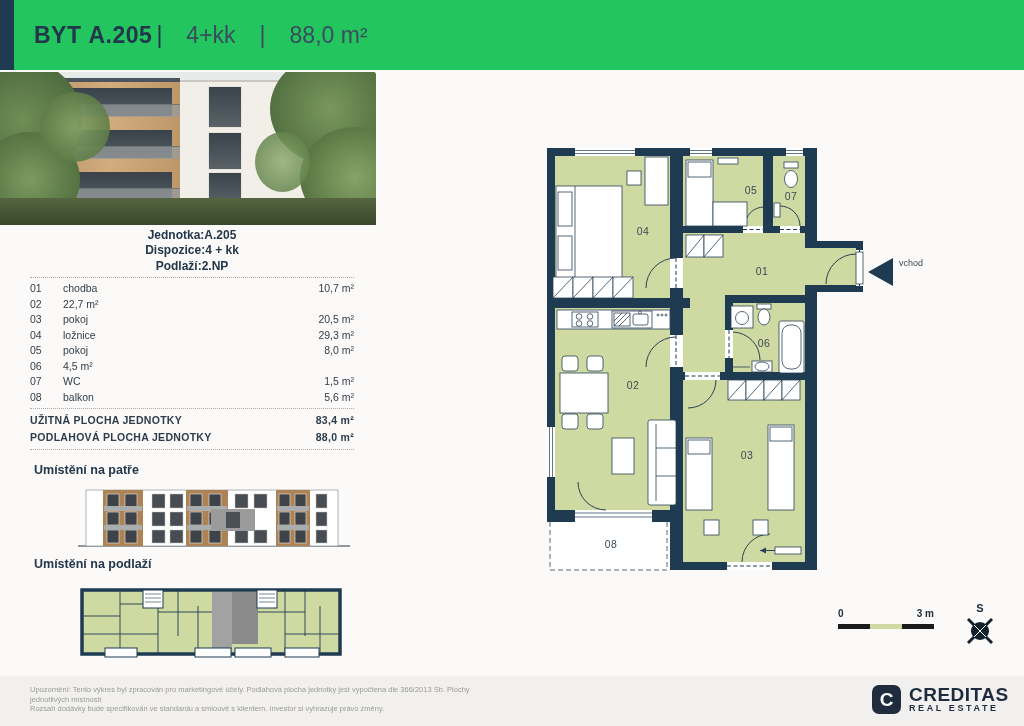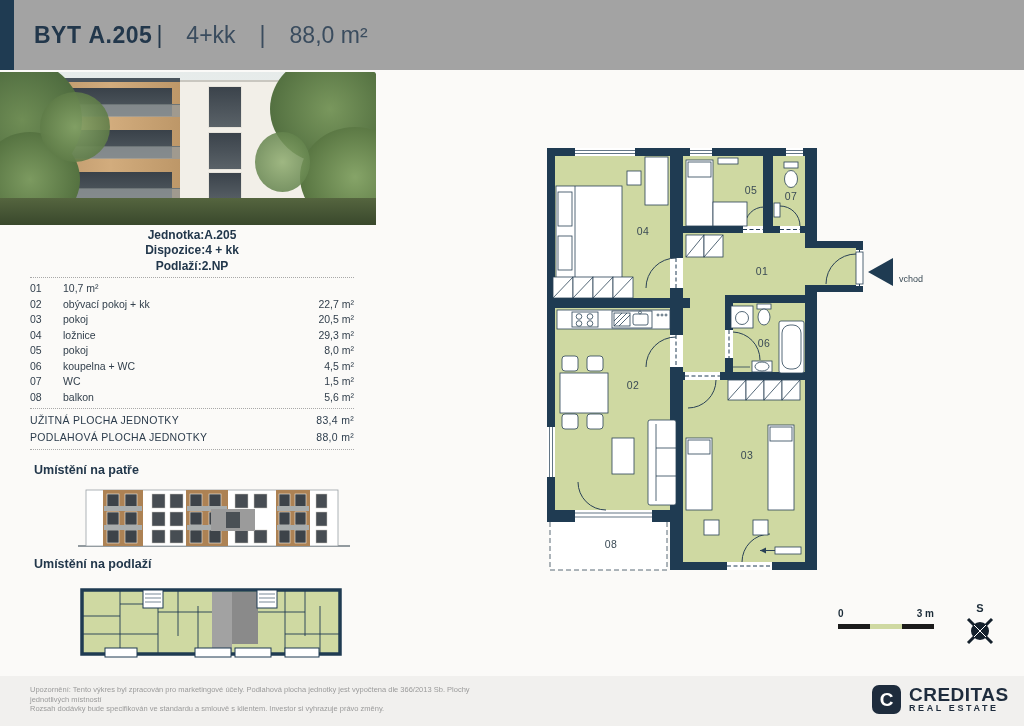--- a/index.html
+++ b/index.html
@@ -1,20 +1,20 @@
 <!DOCTYPE html>
 <html><head>
 <meta charset="utf-8">
 <style>
   html,body{margin:0;padding:0;}
   body{font-family:"Liberation Sans",sans-serif;background:#e9e9e9;}
   .page{position:relative;width:1024px;height:726px;background:#fbfaf8;overflow:hidden;}
 
   
-  .header{position:absolute;left:0;top:0;width:1024px;height:70px;background:#a3a3a3;}
+  .header{position:absolute;left:0;top:0;width:1024px;height:70px;background:#22c55e;}
   .corner-block{position:absolute;left:0;top:0;width:14px;height:70px;background:#1f3b52;}
   .header-title{position:absolute;left:34px;top:0;height:70px;display:flex;align-items:center;color:#22374b;font-size:23px;}
   .header-title .b{font-weight:700;letter-spacing:.5px;}
   .header-title .sp{margin-left:7px;}
   .header-title .pipe{font-weight:400;color:#22374b;margin:0 0 0 4px;}
   .header-title .g{margin-left:24px;font-weight:400;color:#3a4c5e;}
   .logo{position:absolute;right:0;top:0;height:70px;}
 
   
   .photo{position:absolute;left:0;top:72px;width:376px;height:153px;overflow:hidden;background:linear-gradient(#e6ebea,#f3f2ee 70%);}
@@ -29,27 +29,27 @@
   .trunk{position:absolute;width:3px;background:#6e604c;}
 
   
   .details{position:absolute;left:30px;top:227px;width:324px;color:#22374b;}
   .irow{display:flex;justify-content:center;align-items:center;height:15.5px;font-size:12px;font-weight:700;}
   .dot{border-top:1.5px dotted #a8a8a8;margin:3px 0;}
   .rrow{display:flex;align-items:center;height:15.5px;font-size:10.5px;color:#33404d;}
   .rnum{width:33px;}
   .rname{flex:1;}
   .rarea{}
-  .trow{display:flex;justify-content:space-between;align-items:center;height:17px;font-size:10.5px;color:#2c3c4c;letter-spacing:.3px;}
+  .trow{display:flex;justify-content:space-between;align-items:center;height:17px;font-size:10.5px;color:#2c3c4c;letter-spacing:.3px;font-weight:bold;}
 
   .sec-head{position:absolute;font-size:12.5px;font-weight:700;color:#22374b;}
 
   
   .plab{position:absolute;transform:translate(-50%,-50%);font-size:10.5px;color:#3a4a55;letter-spacing:.5px;}
-  .vchod-label{position:absolute;left:899px;top:274px;font-size:9px;color:#3a4a55;}
+  .vchod-label{position:absolute;left:899px;top:258px;font-size:9px;color:#3a4a55;}
 
   
   .scale{position:absolute;left:838px;top:608px;width:96px;font-size:10px;font-weight:700;color:#1b2b38;}
   .scale-labels{display:flex;justify-content:space-between;height:13px;}
   .scale-bar{display:flex;height:5px;margin-top:3px;}
   .scale-bar div{height:5px;width:32px;}
   .compass{position:absolute;left:962px;top:602px;width:36px;text-align:center;font-size:11px;font-weight:700;color:#1b2b38;}
 
   
   .footer{position:absolute;left:0;top:676px;width:1024px;height:50px;background:#f1f0ee;}
@@ -116,45 +116,44 @@
         <span>Dispozice:</span>
         <span>4 + kk</span>
       </div>
     <div class="irow">
         <span>Podlaží:</span>
         <span>2.NP</span>
       </div>
     <div class="dot"></div>
     <div class="rrow">
         <span class="rnum">01</span>
+        <span class="rname">chodba</span>
         <span class="rarea">10,7 m²</span>
       </div>
     <div class="rrow">
         <span class="rnum">02</span>
-        <span class="rname">obývací pokoj + kk</span>
         <span class="rarea">22,7 m²</span>
       </div>
     <div class="rrow">
         <span class="rnum">03</span>
         <span class="rname">pokoj</span>
         <span class="rarea">20,5 m²</span>
       </div>
     <div class="rrow">
         <span class="rnum">04</span>
         <span class="rname">ložnice</span>
         <span class="rarea">29,3 m²</span>
       </div>
     <div class="rrow">
         <span class="rnum">05</span>
         <span class="rname">pokoj</span>
         <span class="rarea">8,0 m²</span>
       </div>
     <div class="rrow">
         <span class="rnum">06</span>
-        <span class="rname">koupelna + WC</span>
         <span class="rarea">4,5 m²</span>
       </div>
     <div class="rrow">
         <span class="rnum">07</span>
         <span class="rname">WC</span>
         <span class="rarea">1,5 m²</span>
       </div>
     <div class="rrow">
         <span class="rnum">08</span>
         <span class="rname">balkon</span>

